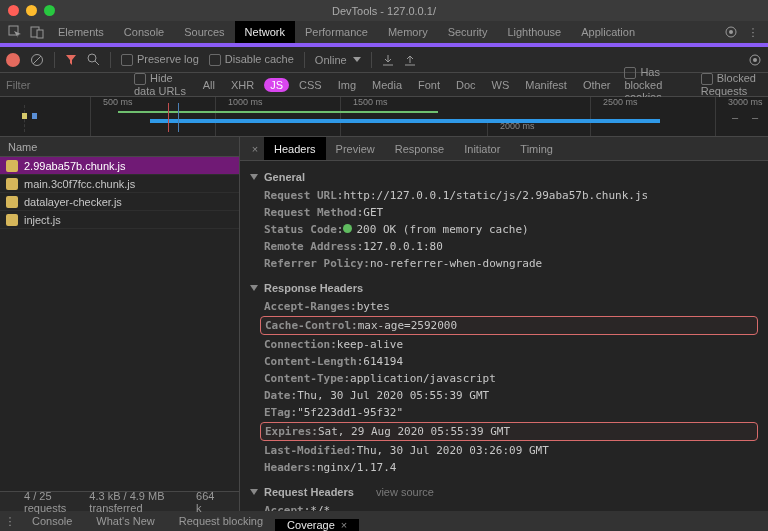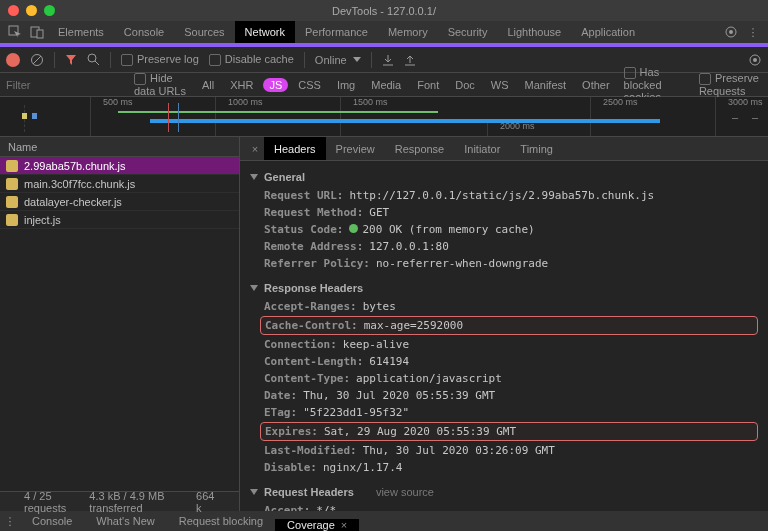--- a/index.html
+++ b/index.html
@@ -50,21 +50,21 @@
   .fico { width: 12px; height: 12px; background: #d6b65a; border-radius: 2px; display: inline-block; }
   .right { flex: 1; background: #242424; display: flex; flex-direction: column; overflow: hidden; }
   .right-tabs { height: 24px; background: #2f2f2f; border-bottom: 1px solid #474747; display: flex; align-items: stretch; padding-left: 6px; }
   .rx { width: 18px; display: flex; align-items: center; justify-content: center; color: #888; }
   .rtab { padding: 0 10px; display: flex; align-items: center; color: #9a9a9a; cursor: pointer; }
   .rtab.active { background: #000; color: #eaeaea; }
   .details { flex: 1; overflow: auto; padding: 4px 0 10px 0; }
   .section { padding: 2px 0 4px 0; }
   .sectitle { color: #b0b0b0; font-weight: 600; padding: 4px 10px; display: flex; align-items: center; gap: 4px; }
   .sectitle::before { content: ""; display: inline-block; width: 0; height: 0; border-left: 4px solid transparent; border-right: 4px solid transparent; border-top: 6px solid #888; margin-right: 2px; }
-  .kv { display: flex; padding: 2px 10px 2px 24px; gap: 6px; font-family: Menlo, monospace; font-size: 11px; }
+  .kv { display: flex; padding: 2px 10px 2px 24px; font-family: Menlo, monospace; font-size: 11px; }
   .kv .k { color: #8f8f8f; font-weight: 600; white-space: nowrap; }
   .kv .v { color: #c7c7c7; white-space: nowrap; }
   .kv.hl { border: 1px solid #d86b6b; border-radius: 4px; background: rgba(216,107,107,0.04); margin: 1px 10px 1px 20px; padding: 2px 4px 2px 4px; }
   .ok-dot { width: 9px; height: 9px; border-radius: 50%; background: #5fbb5f; display: inline-block; margin-right: 4px; }
   .dim { color: #7a7a7a; }
   .viewsrc { color:#7a7a7a; margin-left:18px; font-weight:400; font-family:-apple-system,Arial; font-size:11px;}
   
   .status { height: 20px; border-top: 1px solid #474747; background: #292929; display: flex; align-items: center; padding: 0 24px; color: #9a9a9a; gap: 14px; font-size: 11px; }
   
   .drawer { height: 20px; background: #333; display: flex; align-items: stretch; }
@@ -178,21 +178,21 @@
       <span class="pill">CSS</span>
       <span class="pill">Img</span>
       <span class="pill">Media</span>
       <span class="pill">Font</span>
       <span class="pill">Doc</span>
       <span class="pill">WS</span>
       <span class="pill">Manifest</span>
       <span class="pill">Other</span>
     </div>
   <label><span class="cb"></span><span>Has blocked cookies</span></label>
-  <label><span class="cb"></span><span>Preserve Requests</span></label>
+  <label><span class="cb"></span><span>Blocked Requests</span></label>
 </div>
 
 <div class="timeline">
   <div id="ticks">
       <div class="tick" style="left: 90px;">500 ms</div>
       <div class="tick" style="left: 215px;">1000 ms</div>
       <div class="tick" style="left: 340px;">1500 ms</div>
       <div class="tick" style="left: 487px; margin-top: 24px;">2000 ms</div>
       <div class="tick" style="left: 590px;">2500 ms</div>
       <div class="tick" style="left: 715px;">3000 ms</div>
@@ -302,21 +302,21 @@
           </div>
           <div class="kv hl">
             <span class="k">Expires:</span>
             <span class="v">Sat, 29 Aug 2020 05:55:39 GMT</span>
           </div>
           <div class="kv">
             <span class="k">Last-Modified:</span>
             <span class="v">Thu, 30 Jul 2020 03:26:09 GMT</span>
           </div>
           <div class="kv">
-            <span class="k">Disable:</span>
+            <span class="k">Headers:</span>
             <span class="v">nginx/1.17.4</span>
           </div>
         </div>
         <div class="section">
           <div class="sectitle">Request Headers<span class="viewsrc">view source</span></div>
           <div class="kv">
             <span class="k">Accept:</span>
             <span class="v">*/*</span>
           </div>
         </div>

